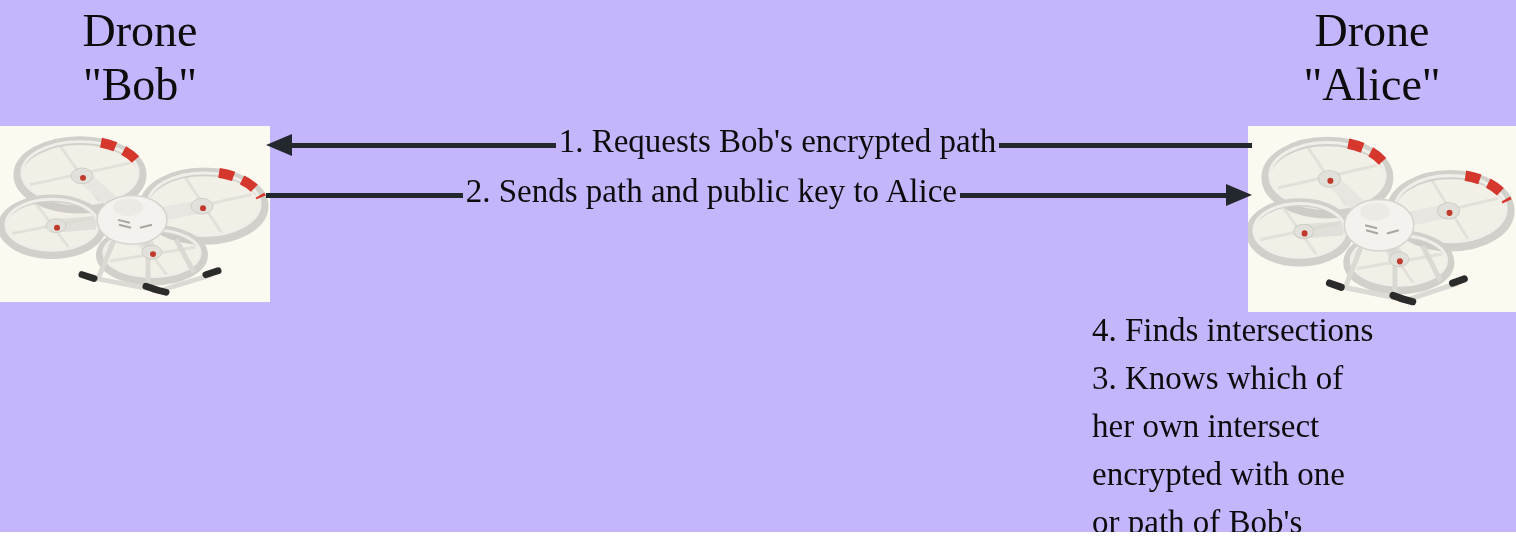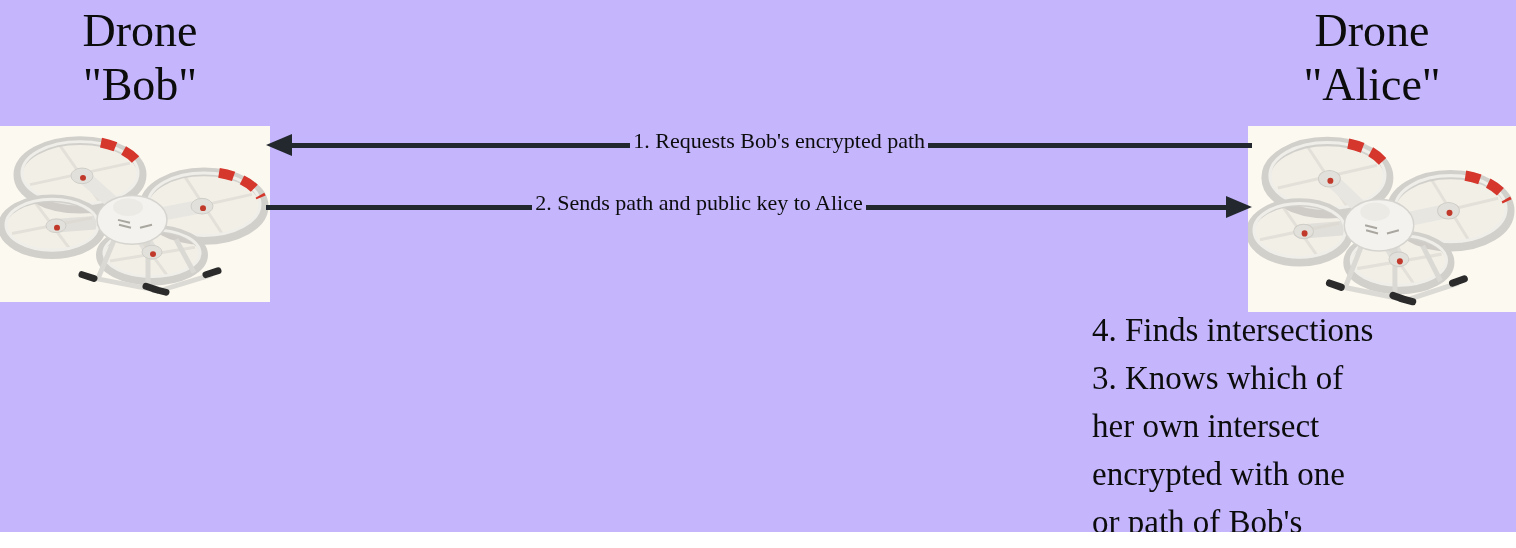--- a/index.html
+++ b/index.html
@@ -22,25 +22,25 @@
   #bob-drone   { left:0px;    top:126px; width:270px; height:176px; }
   #alice-drone { left:1248px; top:126px; width:268px; height:186px; }
   .drone-box svg { width:100%; height:100%; display:block; }
 
   
   .msg-row {
     position:absolute; left:266px; width:986px; height:42px;
     display:flex; align-items:center;
   }
   #msg-row-1 { top:124px; }
-  #msg-row-2 { top:186px; }
+  #msg-row-2 { top:174px; }
   #msg-row-3 { top:257px; }
 
   .msg-label {
-    font-size:22px; white-space:nowrap; padding:0 3px;
+    font-size:33px; white-space:nowrap; padding:0 3px;
     transform:translateY(-4px);
   }
   .seg { height:5px; background:#23282f; }
   .head-left {
     width:0; height:0; flex:0 0 auto;
     border-top:11px solid transparent; border-bottom:11px solid transparent;
     border-right:26px solid #23282f; margin-right:-1px;
   }
   .head-right {
     width:0; height:0; flex:0 0 auto;

